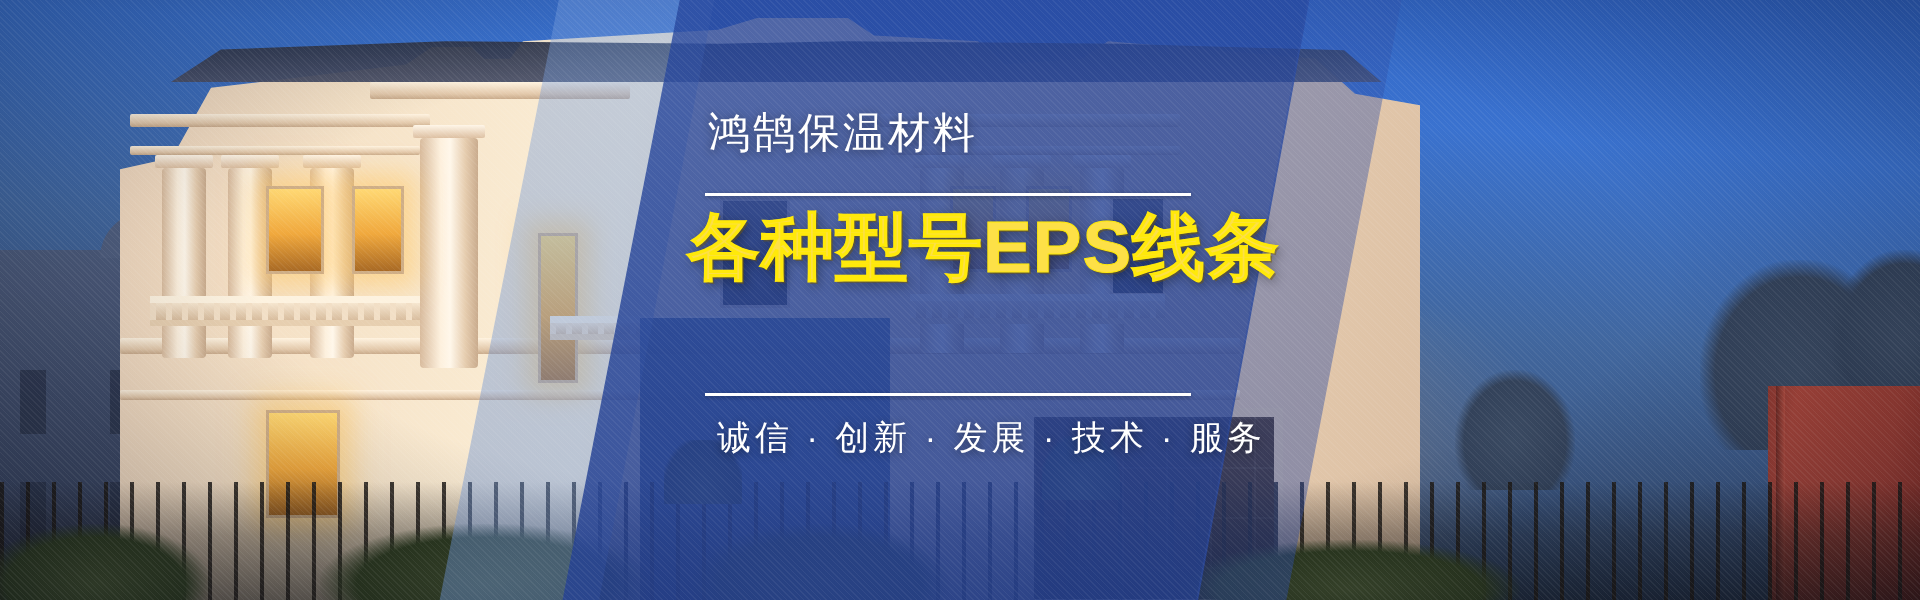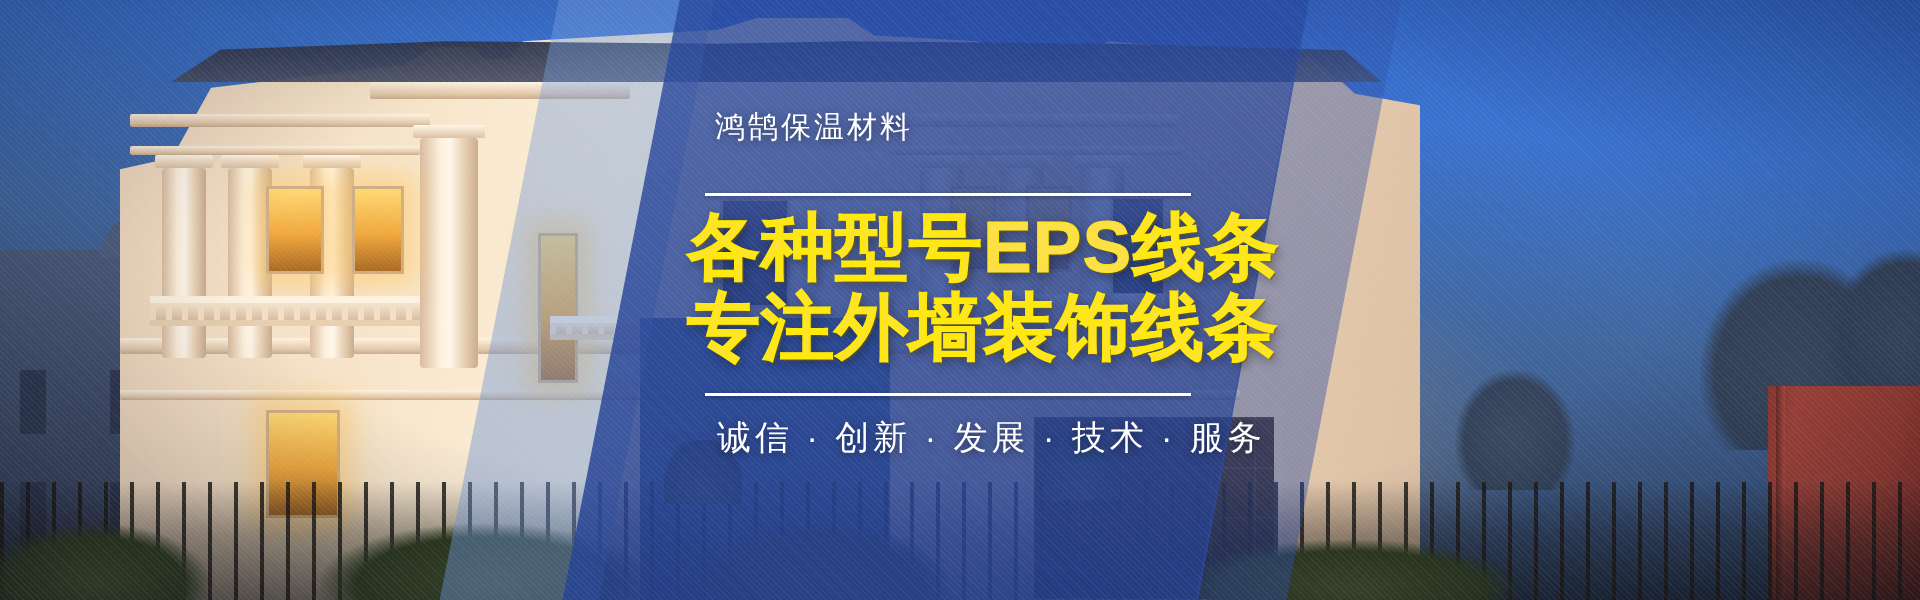--- a/index.html
+++ b/index.html
@@ -173,22 +173,22 @@
     position:absolute; inset:0;
     background:linear-gradient(180deg, rgba(48,82,170,.40), rgba(44,74,158,.46));
     clip-path:polygon(68.1% 0%, 73.0% 0%, 67.0% 100%, 62.3% 100%);
   }
 
   
   .copy {
     position:absolute; left:705px; top:0; width:560px; height:600px;
   }
   .eyebrow {
-    position:absolute; top:110px; left:10px;
-    font-size:30px; font-weight:400; color:#ffffff;
+    position:absolute; top:110px; left:3px;
+    font-size:42px; font-weight:400; color:#ffffff;
     letter-spacing:3px; line-height:1.1;
     text-shadow:0 2px 10px rgba(0,0,0,.45);
     white-space:nowrap;
   }
   .rule-top {
     position:absolute; top:193px; left:0; width:486px; height:3px;
     background:#ffffff; box-shadow:0 1px 4px rgba(0,0,0,.35);
   }
   .head {
     position:absolute; left:-18px;
@@ -297,20 +297,19 @@
 
   <div class="hatch"></div>
 
   <div class="copy">
     <div class="eyebrow">鸿鹄保温材料</div>
 
     <div class="rule-top"></div>
 
     <div class="head head-1">各种型号EPS线条</div>
 
-    <div class="head head-2">专注外墙装饰线条</div>
 
     <div class="rule-bot"></div>
 
     <div class="tagline">诚信 · 创新 · 发展 · 技术 · 服务</div>
   </div>
 
 </div>
 
 </body></html>

